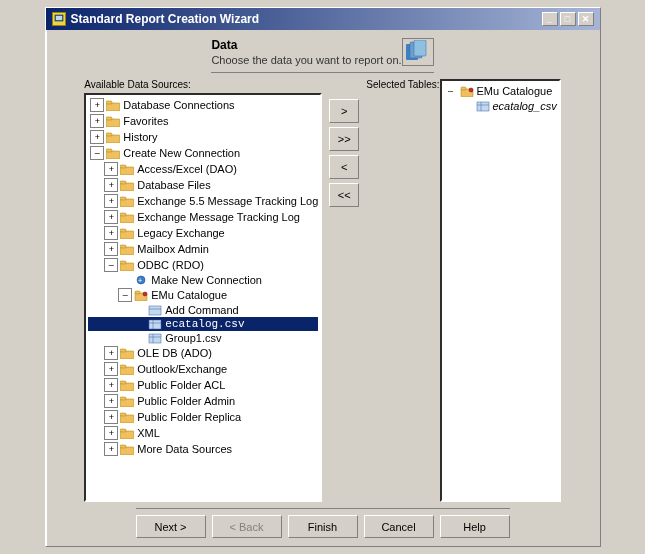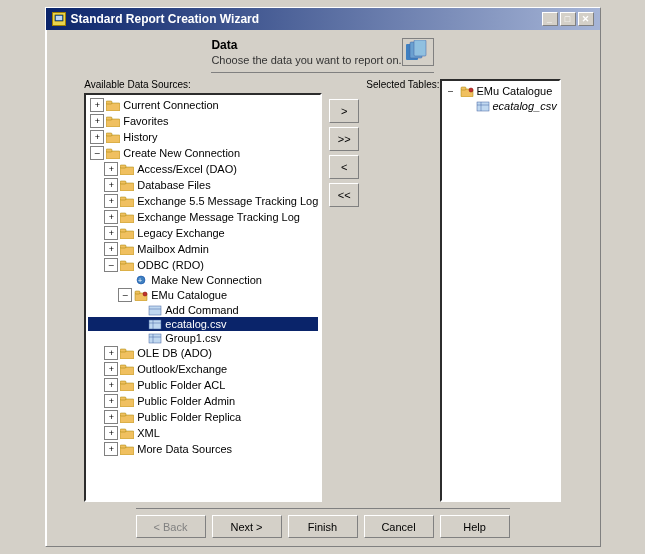--- a/index.html
+++ b/index.html
@@ -162,20 +162,21 @@
     .tree-item {
       display: flex;
       align-items: center;
       padding: 1px 0;
       cursor: pointer;
       white-space: nowrap;
     }
     .tree-item.selected {
       background: #0a246a;
       color: white;
+      font-family: Liberation Mono, monospace;
     }
     .expander {
       width: 14px;
       height: 14px;
       border: 1px solid #808080;
       background: white;
       display: flex;
       align-items: center;
       justify-content: center;
       font-size: 9px;
@@ -275,21 +276,21 @@
       <div class="left-panel">
         <div class="panel-label">Available Data Sources:</div>
         <div class="tree-container">
 
           <div class="tree-item indent1">
             <div class="expander">+</div>
             <span class="folder-icon"><svg viewBox="0 0 14 11">
                   <rect x="0" y="3" width="14" height="8" fill="#f0c060" stroke="#a08000" stroke-width="0.5" rx="1"></rect>
                   <rect x="0" y="1" width="6" height="3" fill="#f0c060" stroke="#a08000" stroke-width="0.5" rx="1"></rect>
                 </svg></span>
-            <span>Current Connection</span>
+            <span>Database Connections</span>
           </div>
 
           <div class="tree-item indent1">
             <div class="expander">+</div>
             <span class="folder-icon"><svg viewBox="0 0 14 11">
                   <rect x="0" y="3" width="14" height="8" fill="#f0c060" stroke="#a08000" stroke-width="0.5" rx="1"></rect>
                   <rect x="0" y="1" width="6" height="3" fill="#f0c060" stroke="#a08000" stroke-width="0.5" rx="1"></rect>
                 </svg></span>
             <span>Favorites</span>
           </div>
@@ -516,20 +517,20 @@
                   <line x1="1" y1="4" x2="13" y2="4" stroke="#4060a0" stroke-width="0.5"></line>
                   <line x1="5" y1="1" x2="5" y2="10" stroke="#4060a0" stroke-width="0.5"></line>
                 </svg></span>
             <span>ecatalog_csv</span>
           </div>
         </div>
       </div>
     </div>
 
     <div class="footer">
+      <button class="footer-btn">Next &gt;</button>
       <button class="footer-btn disabled">&lt; Back</button>
-      <button class="footer-btn">Next &gt;</button>
       <button class="footer-btn">Finish</button>
       <button class="footer-btn">Cancel</button>
       <button class="footer-btn">Help</button>
     </div>
   </div>
 </div>
 
 </body></html>

